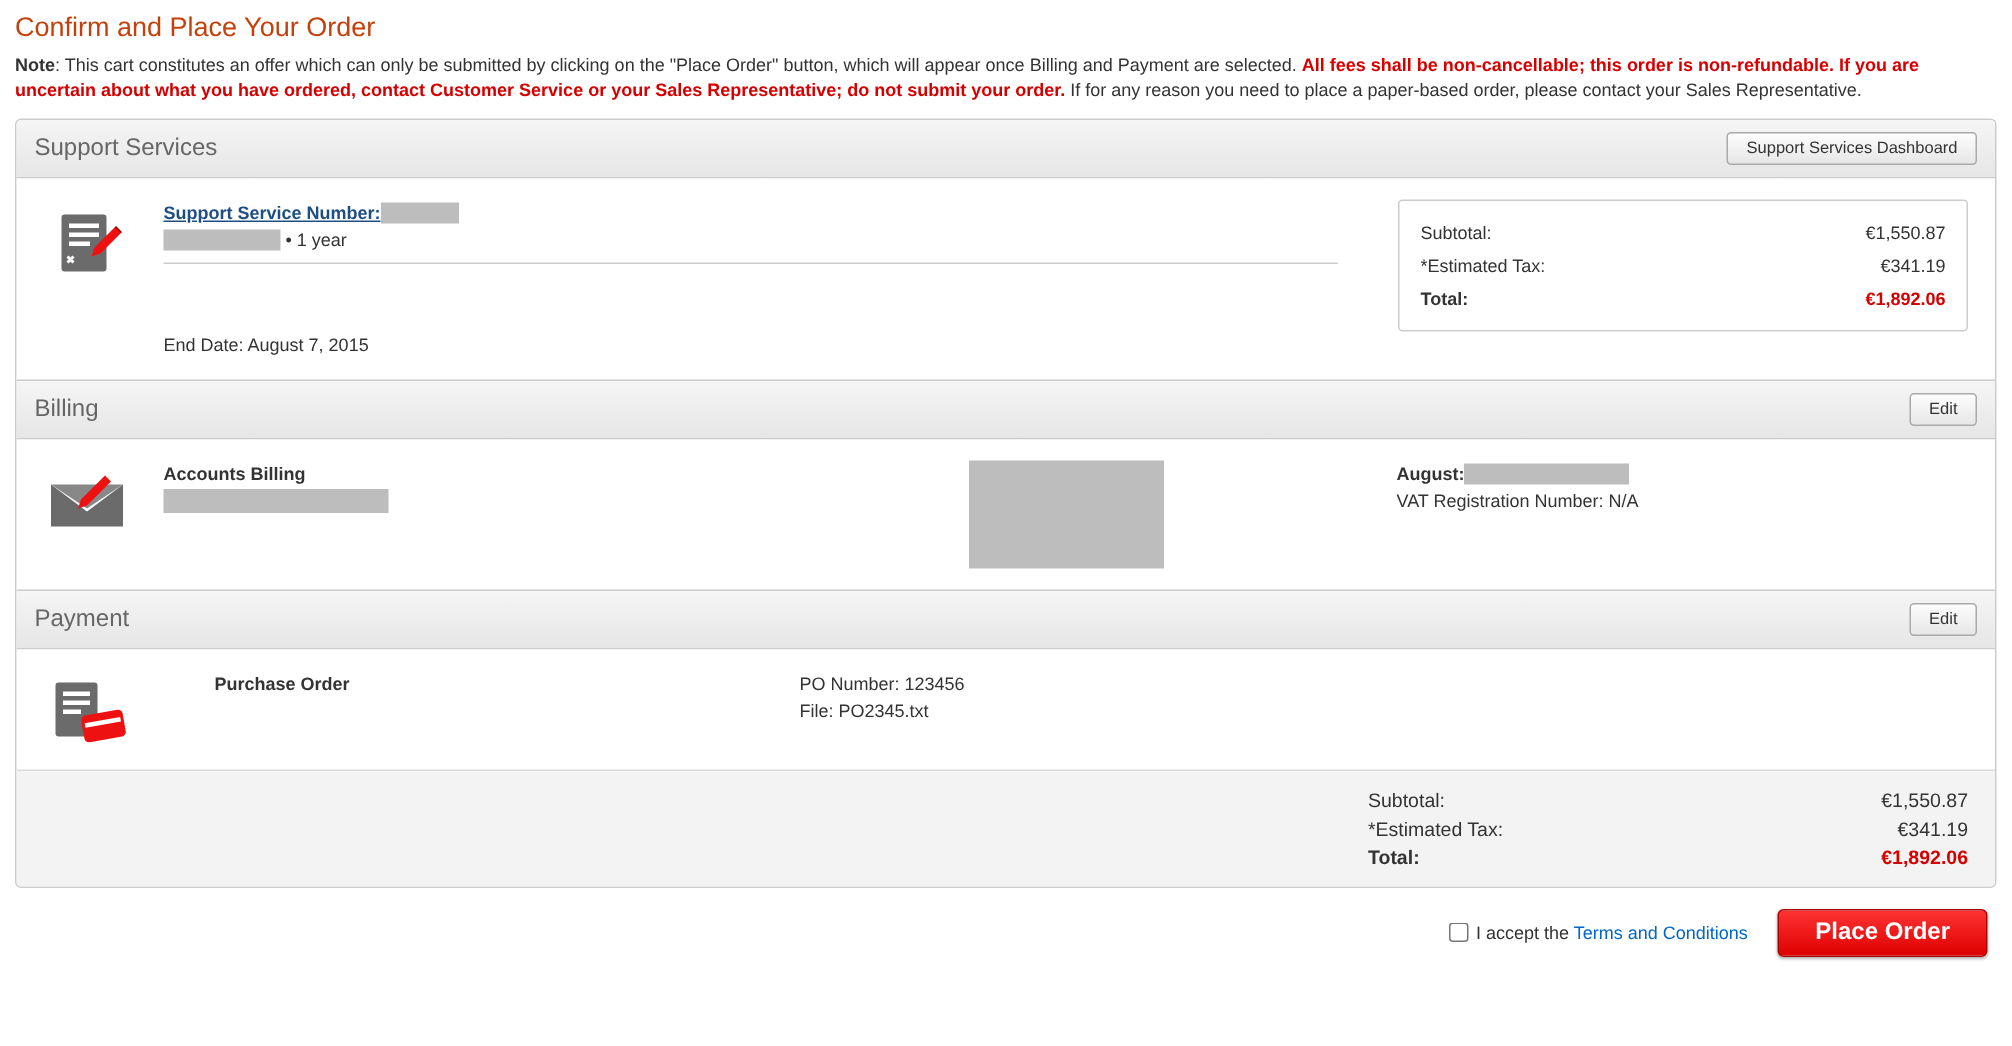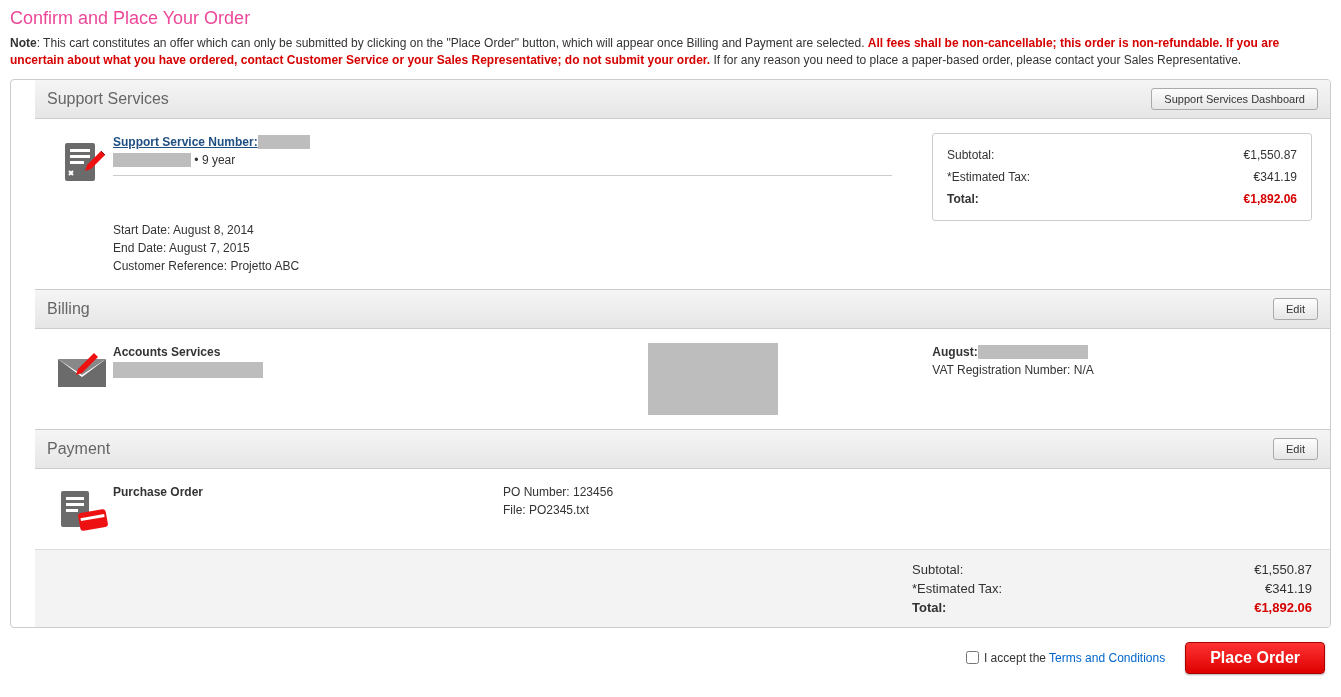--- a/index.html
+++ b/index.html
@@ -1,40 +1,40 @@
 <!DOCTYPE html>
 <html><head>
 <meta charset="utf-8">
 <style>
   * { box-sizing: border-box; margin: 0; padding: 0; }
   body { font-family: Arial, Helvetica, sans-serif; font-size: 12px; color: #333; background: #fff; padding: 8px 10px; }
-  .page-title { font-size: 18px; color: #ec4899; font-weight: normal; margin-bottom: 6px; }
+  .page-title { font-size: 18px; color: #c2410c; font-weight: normal; margin-bottom: 6px; }
   .note-line { font-size: 12px; line-height: 1.4; margin-bottom: 10px; }
   .note-line .bold { font-weight: bold; }
   .note-line .red { color: #d60000; font-weight: bold; }
-  .panel { border: 1px solid #ccc; border-radius: 4px; margin-bottom: 4px; overflow: hidden; padding-left: 24px; }
+  .panel { border: 1px solid #ccc; border-radius: 4px; margin-bottom: 4px; overflow: hidden; }
   .section-header {
     background: linear-gradient(#f5f5f5, #e6e6e6);
     border-bottom: 1px solid #ccc;
     padding: 8px 12px;
     display: flex;
     justify-content: space-between;
     align-items: center;
   }
   .section-header h2 { font-size: 16px; color: #666; font-weight: normal; }
   .btn {
     background: linear-gradient(#fdfdfd, #e6e6e6);
     border: 1px solid #aaa;
     border-radius: 3px;
     padding: 4px 12px;
     font-size: 11px;
     color: #333;
     cursor: pointer;
   }
-  .section-body { background: #fff; padding: 14px 18px; display: flex; align-items: flex-start; min-height: 80px; }
+  .section-body { background: #fff; padding: 14px 18px; display: flex; gap: 20px; align-items: flex-start; min-height: 80px; }
   .section-icon { width: 60px; flex: 0 0 60px; display:flex; align-items:flex-start; justify-content:center; padding-top:4px;}
   .section-content { flex: 1; font-size: 12px; line-height: 1.5; color: #333; }
   .support-top-row { display:flex; gap: 40px; align-items:flex-start;}
   .support-left { flex: 1; border-bottom: 1px solid #ccc; padding-bottom:6px; margin-bottom:6px;}
   .ssn-label { color: #1f4f82; font-weight: bold; text-decoration: underline; }
   .redact { display:inline-block; background:#bdbdbd; height:14px; vertical-align:middle; }
   .redact.w60{width:52px;} .redact.w80{width:78px;} .redact.w150{width:150px;} .redact.w110{width:110px;}
   .redact-block{background:#bdbdbd; width:130px; height:72px;}
   .summary-box { border:1px solid #ccc; border-radius:3px; padding:10px 14px; width:380px; margin-left:auto; font-size:12px;}
   .summary-row { display:flex; justify-content:space-between; padding:2px 0;}
@@ -85,60 +85,58 @@
       </svg>
     </div>
     <div class="section-content">
       <div class="support-top-row">
         <div class="support-left">
           <div>
             <span class="ssn-label">Support Service Number:</span><span class="redact w60"></span>
           </div>
           <div>
             <span class="redact w80"></span>
-            <span>• 9 year</span>
+            <span>• 1 year</span>
           </div>
         </div>
         <div class="summary-box">
           <div class="summary-row">
               <span class="lbl">Subtotal:</span>
               <span>€1,550.87</span>
             </div>
           <div class="summary-row">
               <span class="lbl">*Estimated Tax:</span>
               <span>€341.19</span>
             </div>
           <div class="summary-row total">
               <span class="lbl">Total:</span>
               <span>€1,892.06</span>
             </div>
         </div>
       </div>
-      <div>Start Date: August 8, 2014</div>
       <div>End Date: August 7, 2015</div>
-      <div>Customer Reference: Projetto ABC</div>
     </div>
   </div>
 
   <div class="section-header" style="border-top:1px solid #ccc;">
     <h2>Billing</h2>
     <button class="btn">Edit</button>
   </div>
   <div class="section-body">
     <div class="section-icon">
       <svg width="58" height="48" viewBox="0 0 58 48">
         <path d="M4 12 L28 30 L52 12 L52 40 L4 40 Z" fill="#6b6b6b"></path>
         <path d="M4 12 L28 28 L52 12" fill="#888"></path>
         <path d="M40 6 L24 22 L22 28 L28 26 L44 10 Z" fill="#e11"></path>
       </svg>
     </div>
     <div class="section-content">
       <div class="billing-cols">
         <div class="bcol">
-          <div style="font-weight:bold;">Accounts Services</div>
+          <div style="font-weight:bold;">Accounts Billing</div>
           <span class="redact w150" style="height:16px;"></span>
         </div>
         <div class="bcol" style="display:flex; justify-content:center;">
           <div class="redact-block"></div>
         </div>
         <div class="bcol">
           <div><span style="font-weight:bold;">August:</span><span class="redact w110"></span></div>
           <div><span style="font-weight:normal;margin-top:31px;">VAT Registration Number:</span> <span>N/A</span></div>
         </div>
       </div>
@@ -155,21 +153,21 @@
         <rect x="6" y="4" width="28" height="36" rx="2" fill="#6b6b6b"></rect>
         <rect x="11" y="10" width="18" height="3" fill="#fff"></rect>
         <rect x="11" y="16" width="18" height="3" fill="#fff"></rect>
         <rect x="11" y="22" width="12" height="3" fill="#fff"></rect>
         <rect x="24" y="24" width="28" height="18" rx="3" fill="#e11" transform="rotate(-10 38 33)"></rect>
         <rect x="26" y="29" width="24" height="3" fill="#fff" transform="rotate(-10 38 33)"></rect>
       </svg>
     </div>
     <div class="section-content">
       <div class="billing-cols">
-        <div class="bcol" style="flex:0 0 360px;">
+        <div class="bcol" style="flex:0 0 360px;margin-left:34px;">
           <div style="font-weight:bold;">Purchase Order</div>
         </div>
         <div class="bcol">
           <div>PO Number: 123456</div>
           <div>File: PO2345.txt</div>
         </div>
         <div class="bcol"></div>
       </div>
     </div>
   </div>

